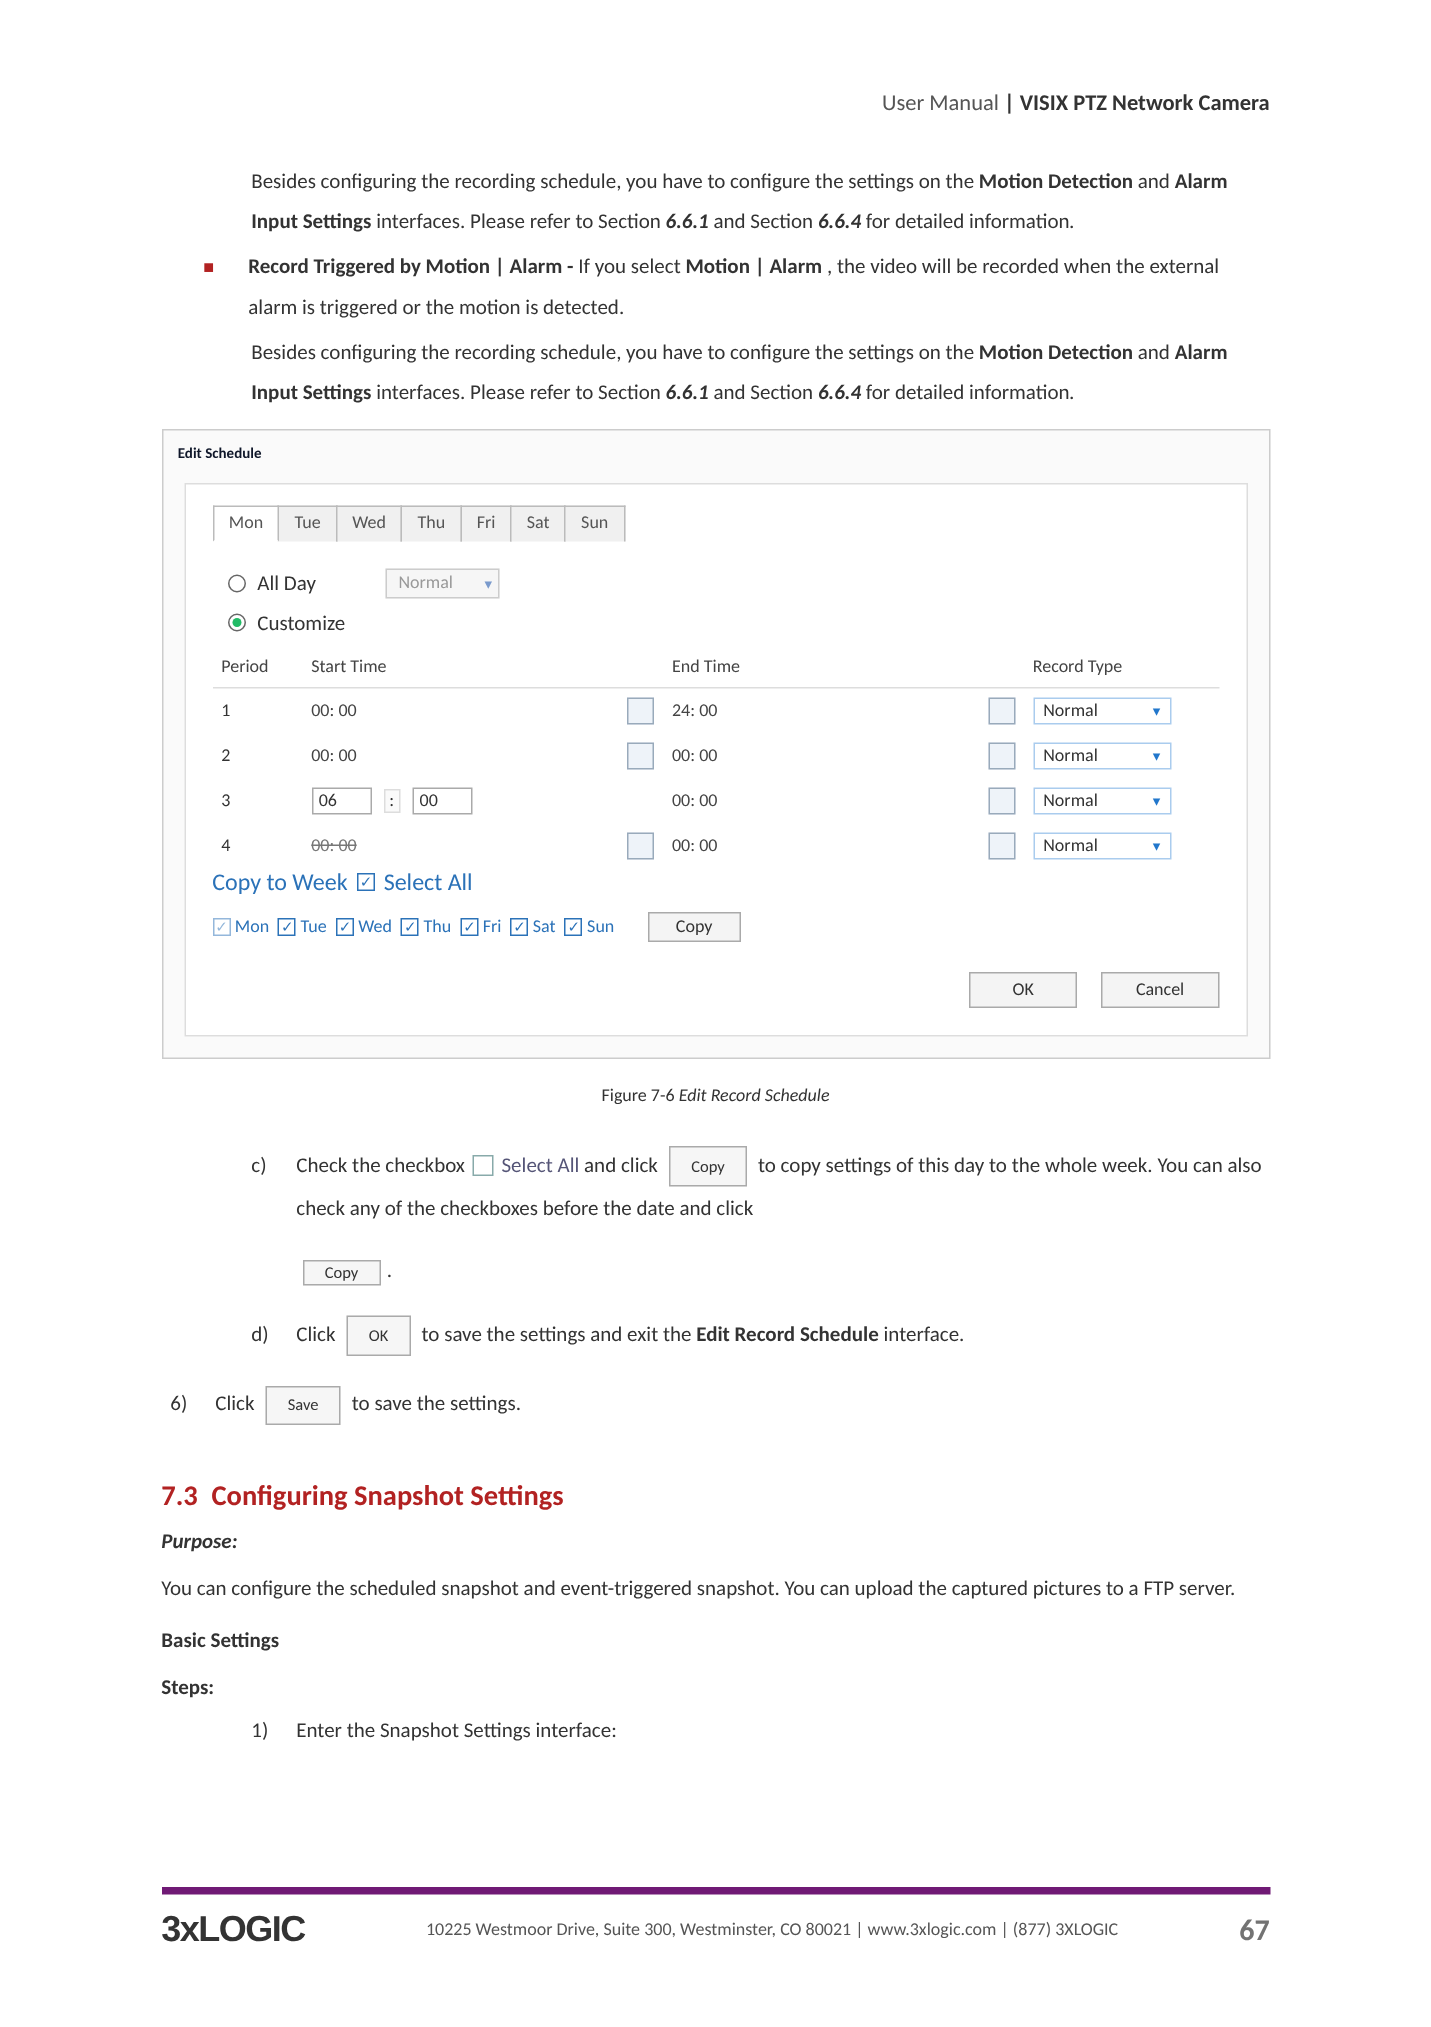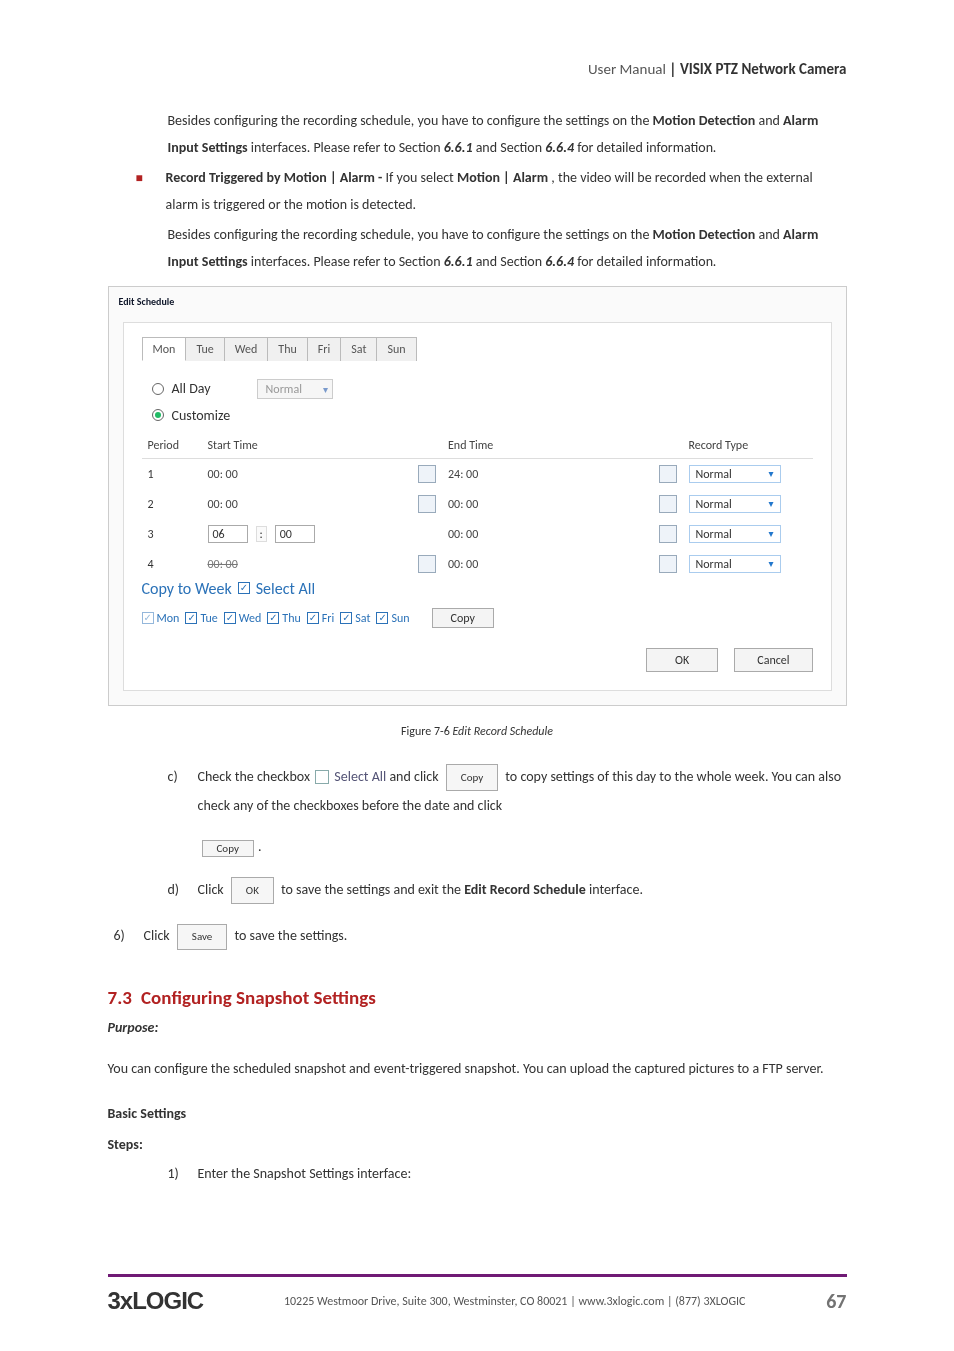--- a/index.html
+++ b/index.html
@@ -57,26 +57,26 @@
   .inline-checkbox { border: 1px solid #8aa; width: 14px; height: 14px; display: inline-block; vertical-align: middle; margin: 0 2px; }
   .inline-btn { border: 1px solid #aaa; background: #f6f6f6; padding: 1px 14px; font-size: 11px; display: inline-block; vertical-align: middle; margin: 0 4px; }
   .copybox-line { margin-left: 90px; margin-top: 4px; margin-bottom: 18px; }
 
   .num-step-row { display: flex; margin-left: 6px; line-height: 2; align-items: center; margin-bottom: 10px; }
   .num-step-row .nlabel { width: 30px; flex: none; }
 
   .section-num { color: #b22222; font-weight: 700; font-size: 19px; margin-top: 36px; display: inline; }
   .section-title { color: #b22222; font-weight: 700; font-size: 19px; display: inline; margin-left: 6px; }
   .purpose { font-style: italic; font-weight: 700; margin-top: 10px; }
-  .body-text { line-height: 1.8; margin-top: 20px; }
+  .body-text { line-height: 1.8; margin-top: 10px; }
   .steps-label { font-weight: 700; margin-top: 10px; }
   .substep { margin-left: 60px; display: flex; line-height: 1.9; margin-top: 8px; }
   .substep .sn { width: 30px; flex: none; }
 
-  .footer { position: absolute; bottom: 36px; left: 95px; right: 95px; border-top: 3px solid #701a75; padding-top: 10px; display: flex; align-items: center; }
+  .footer { position: absolute; bottom: 50px; left: 95px; right: 95px; border-top: 5px solid #701a75; padding-top: 10px; display: flex; align-items: center; }
   .footer .logo { font-weight: 900; font-size: 24px; letter-spacing: -1px; font-family: Arial, sans-serif; }
   .footer-text { font-size: 12px; color: #555; flex: 1; text-align: center; }
   .footer .pnum { color: #737373; font-weight: 700; font-size: 20px; }
 </style>
 </head>
 <body>
 
 <div class="page">
   <div class="header-line">
     <span class="hl-thin">User Manual</span><span class="hl-bold"> | </span><span class="hl-bold">VISIX PTZ Network Camera</span>

